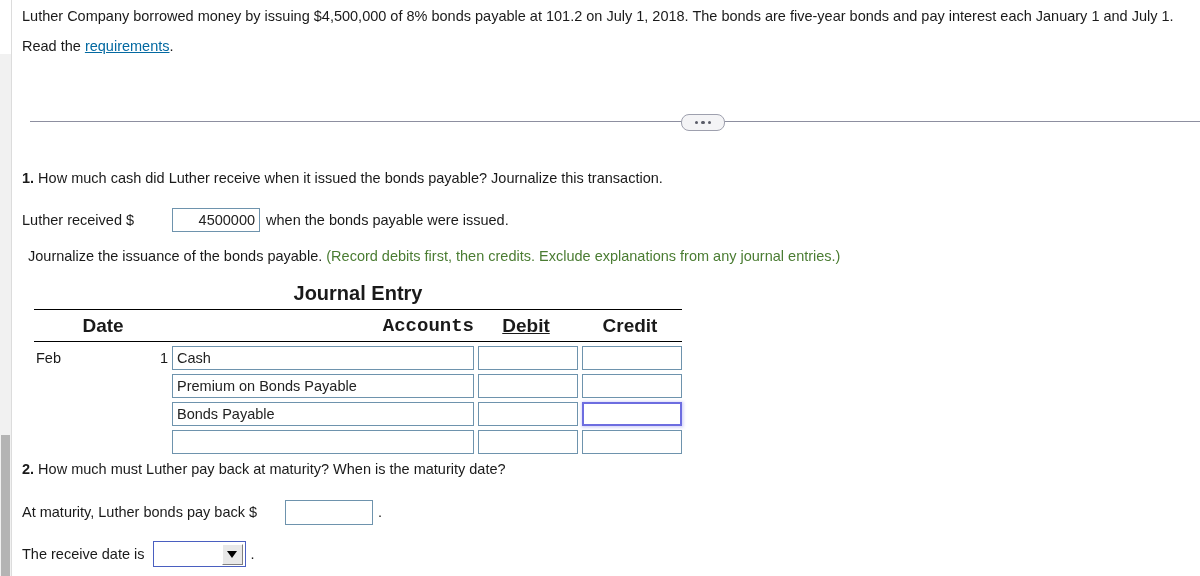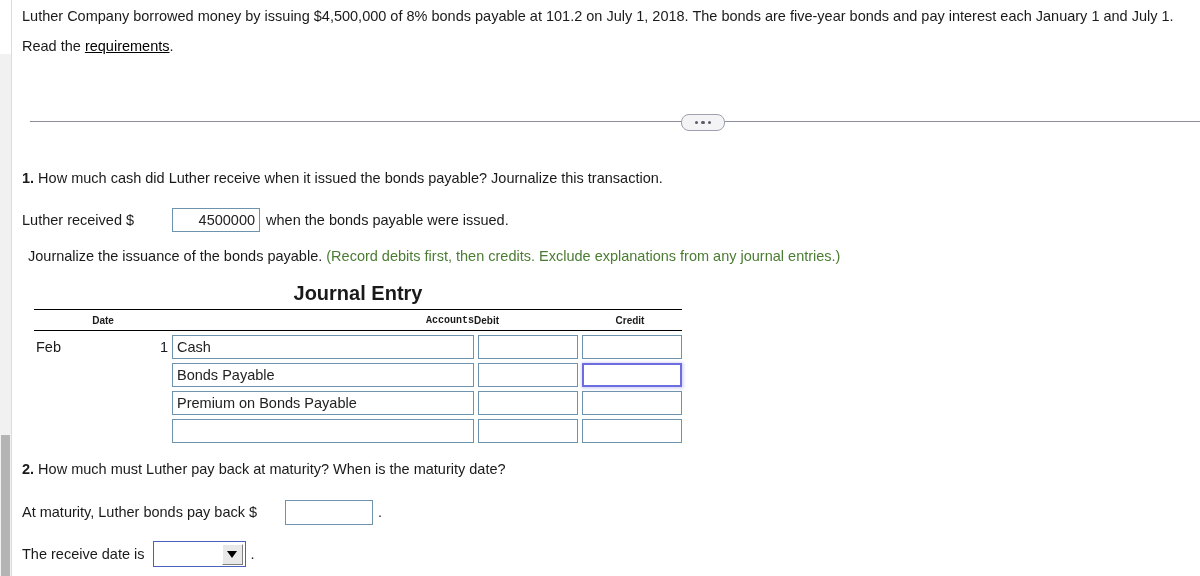--- a/index.html
+++ b/index.html
@@ -61,21 +61,21 @@
     line-height: 20px;
     white-space: nowrap;
   }
   .read-line {
     position: absolute;
     left: 10px;
     top: 36px;
     line-height: 20px;
   }
   a.req-link {
-    color: #000000;
+    color: #0369a1;
     text-decoration: underline;
   }
 
   
   .divider-wrap {
     position: absolute;
     left: 0;
     top: 114px;
     width: 1188px;
     height: 18px;
@@ -170,26 +170,26 @@
     font-size: 20px;
     padding-bottom: 4px;
   }
   .je-rule {
     border-top: 1.5px solid #000;
     height: 0;
   }
   .je-head {
     display: flex;
     font-weight: bold;
-    font-size: 10px;
+    font-size: 19px;
     padding: 5px 0 4px 0;
   }
   .col-date   { width: 138px; text-align: center; }
   .col-acct   { width: 302px; text-align: right; font-family: Liberation Mono, monospace; }
-  .col-debit  { width: 104px; text-align: left; }
+  .col-debit  { width: 104px; text-align: center; text-decoration: underline; }
   .col-credit { width: 104px; text-align: center; }
 
   .je-rows { padding-top: 2px; }
   .je-row {
     display: flex;
     align-items: center;
     height: 28px;
   }
   .cell-date {
     width: 138px;
@@ -337,43 +337,43 @@
           <input class="tf num" value="" style="">
         </div>
       </div>
 
       <div class="je-row">
         <div class="cell-date">
           <span class="mon"></span>
           <span class="day"></span>
         </div>
         <div class="cell-acct">
-          <input class="tf" value="Bonds Payable" style="">
+          <input class="tf" value="Premium on Bonds Payable" style="">
         </div>
         <div class="cell-deb">
           <input class="tf num" value="" style="">
         </div>
         <div class="cell-cre">
-          <input class="tf num focused" value="" style="">
+          <input class="tf num" value="" style="">
         </div>
       </div>
 
       <div class="je-row">
         <div class="cell-date">
           <span class="mon"></span>
           <span class="day"></span>
         </div>
         <div class="cell-acct">
-          <input class="tf" value="Premium on Bonds Payable" style="">
+          <input class="tf" value="Bonds Payable" style="">
         </div>
         <div class="cell-deb">
           <input class="tf num" value="" style="">
         </div>
         <div class="cell-cre">
-          <input class="tf num" value="" style="">
+          <input class="tf num focused" value="" style="">
         </div>
       </div>
 
       <div class="je-row">
         <div class="cell-date">
           <span class="mon"></span>
           <span class="day"></span>
         </div>
         <div class="cell-acct">
           <input class="tf" value="" style="">

